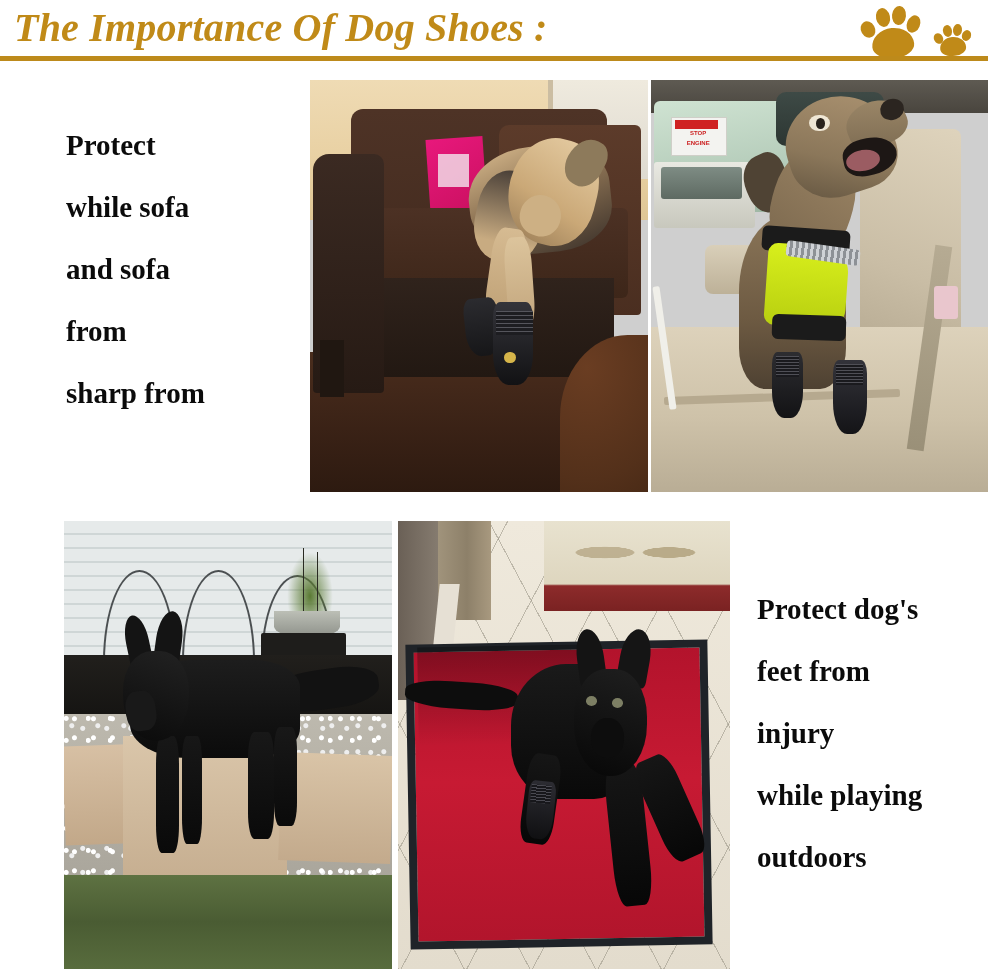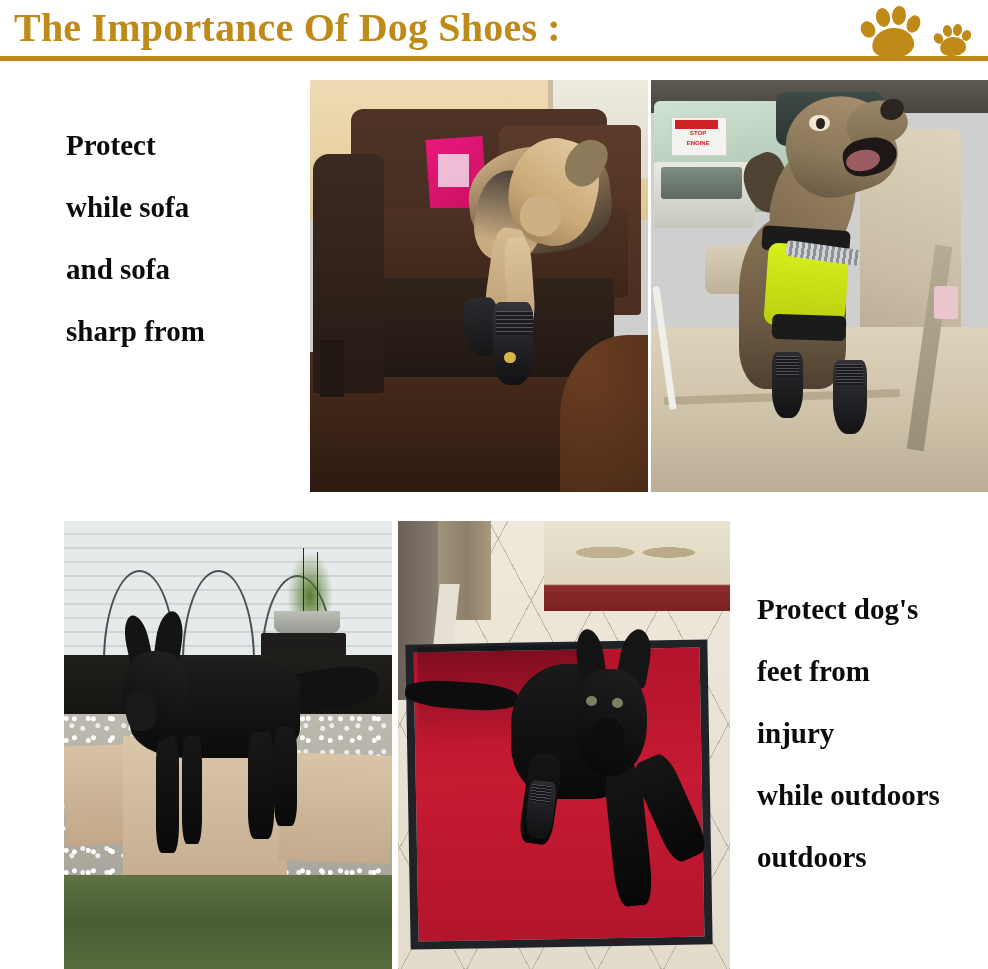--- a/index.html
+++ b/index.html
@@ -27,20 +27,21 @@
     position: absolute;
     left: 14px;
     top: 2px;
     font-family: "Liberation Serif", "DejaVu Serif", serif;
     font-weight: bold;
     font-size: 40px;
     line-height: 52px;
     letter-spacing: 0.2px;
     color: #c08a18;
     white-space: nowrap;
+    font-style: italic;
   }
   .header-rule {
     position: absolute;
     left: 0;
     top: 56px;
     width: 988px;
     height: 5px;
     background: #bd8a1b;
   }
 
@@ -400,28 +401,29 @@
     </div>
   </div>
 
   <div class="header-rule"></div>
 </div>
 
 <div class="caption caption-left">
   <span class="line">Protect</span>
   <span class="line">while sofa</span>
   <span class="line">and sofa</span>
+  <span class="line">from</span>
   <span class="line">sharp from</span>
 </div>
 
 <div class="caption caption-right">
   <span class="line">Protect dog's</span>
   <span class="line">feet from</span>
   <span class="line">injury</span>
-  <span class="line">while outdoors</span>
+  <span class="line">while playing</span>
   <span class="line">outdoors</span>
 </div>
 
 <div class="photo" id="photo-sofa">
   <div class="scene">
     <span class="layer p1-wall"></span>
     <span class="layer p1-doorframe"></span>
     <span class="layer p1-wall-right"></span>
     <span class="layer p1-floor"></span>
     <span class="layer p1-sofa-back"></span>

